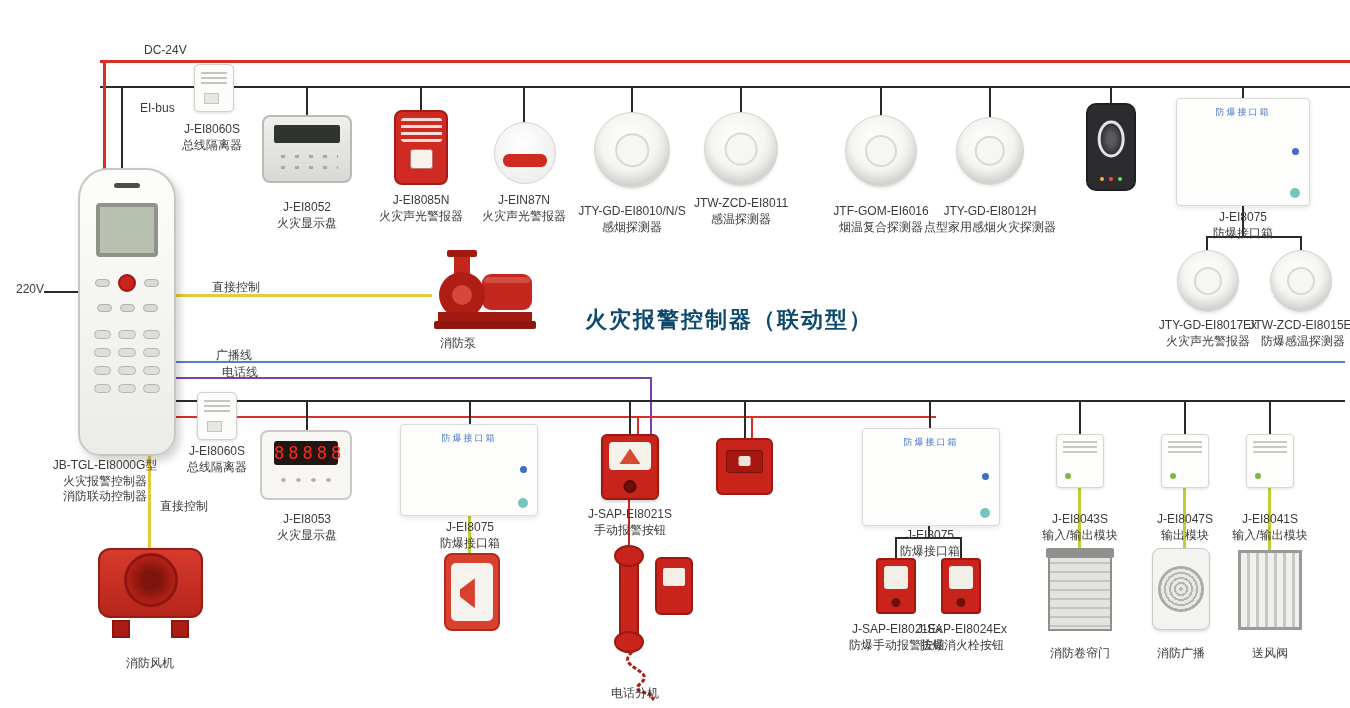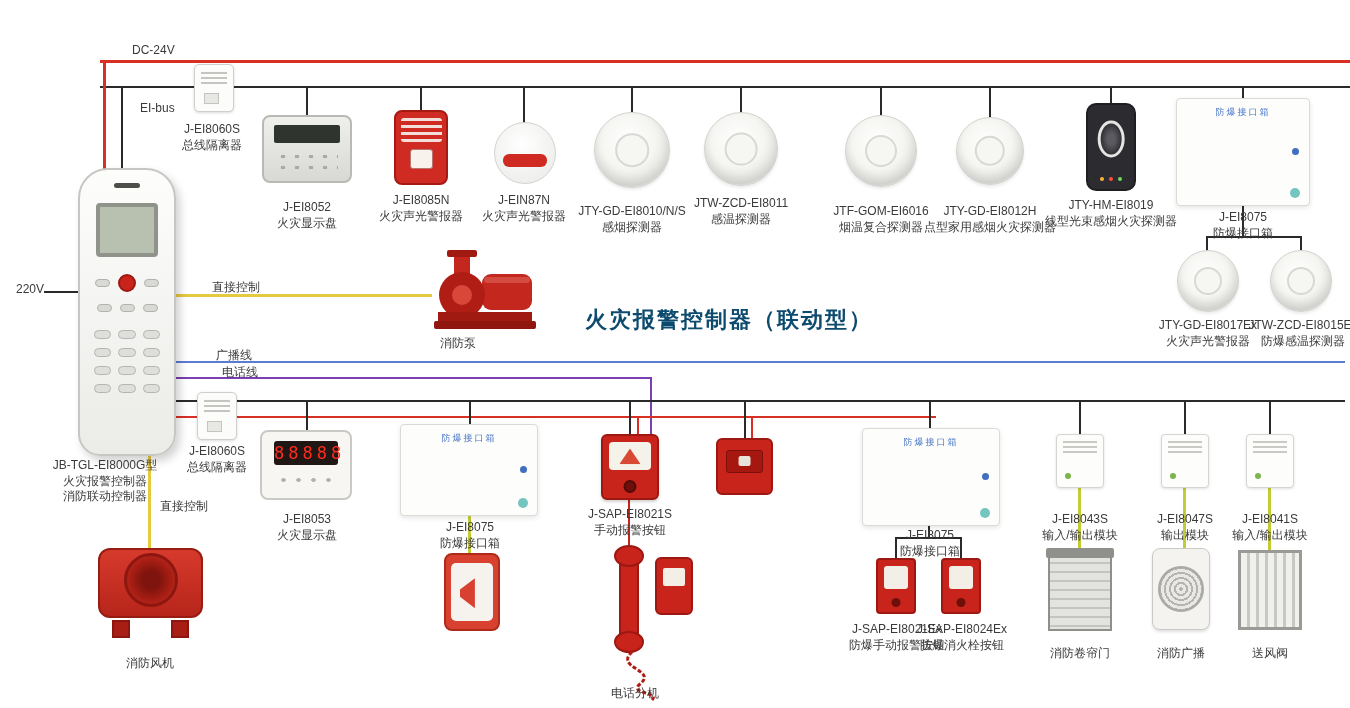--- a/index.html
+++ b/index.html
@@ -124,21 +124,21 @@
   <div class="vline" style="left:1268px;top:488px;width:3px;height:62px;background:#c2cc33"></div>
 
   <div class="vline" style="left:928px;top:526px;width:2px;height:11px;background:#2a2a2a"></div>
   <div class="hline" style="left:895px;top:537px;width:67px;height:2px;background:#2a2a2a"></div>
   <div class="vline" style="left:895px;top:537px;width:2px;height:21px;background:#2a2a2a"></div>
   <div class="vline" style="left:960px;top:537px;width:2px;height:21px;background:#2a2a2a"></div>
 
   <div class="vline" style="left:628px;top:500px;width:2px;height:45px;background:#c9241c"></div>
   <div class="hline" style="left:44px;top:291px;width:34px;height:2px;background:#2a2a2a"></div>
 
-  <div class="tag" style="left:132px;top:43px">DC-24V</div>
+  <div class="tag" style="left:144px;top:43px">DC-24V</div>
   <div class="tag" style="left:140px;top:101px">EI-bus</div>
   <div class="tag" style="left:16px;top:282px">220V</div>
   <div class="tag" style="left:212px;top:279px">直接控制</div>
   <div class="tag" style="left:160px;top:498px">直接控制</div>
   <div class="tag" style="left:216px;top:347px">广播线</div>
   <div class="tag" style="left:222px;top:364px">电话线</div>
 
   <div class="title" style="left:585px;top:305px">火灾报警控制器（联动型）</div>
 
   <div class="controller" style="left:78px;top:168px;width:98px;height:288px">
@@ -285,24 +285,20 @@
     <div>感温探测器</div>
   </div>
   <div class="lbl" style="left:806px;top:204px;width:150px">
     <div>JTF-GOM-EI6016</div>
     <div>烟温复合探测器</div>
   </div>
   <div class="lbl" style="left:900px;top:204px;width:180px">
     <div>JTY-GD-EI8012H</div>
     <div>点型家用感烟火灾探测器</div>
   </div>
-  <div class="lbl" style="left:1031px;top:198px;width:160px">
-    <div>JTY-HM-EI8019</div>
-    <div>线型光束感烟火灾探测器</div>
-  </div>
   <div class="lbl" style="left:1183px;top:210px;width:120px">
     <div>J-EI8075</div>
     <div>防爆接口箱</div>
   </div>
   <div class="lbl sm" style="left:1138px;top:318px;width:140px">
     <div>JTY-GD-EI8017Ex</div>
     <div>火灾声光警报器</div>
   </div>
   <div class="lbl sm" style="left:1238px;top:318px;width:130px">
     <div>JTW-ZCD-EI8015Ex</div>

